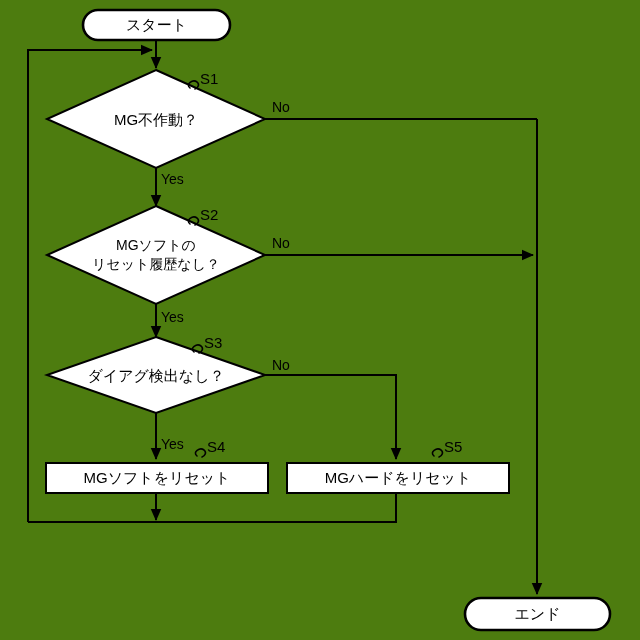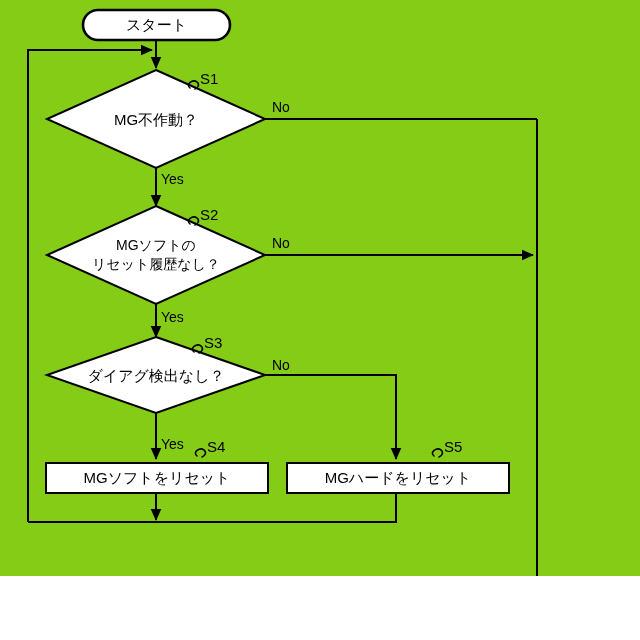--- a/index.html
+++ b/index.html
@@ -3,22 +3,22 @@
 <meta charset="utf-8">
 <style>
   html, body {
     margin: 0;
     padding: 0;
     background: #ffffff;
   }
   #flow-root {
     position: relative;
     width: 640px;
-    height: 576px;
-    background: #84cc16;
+    height: 640px;
+    background: #4d7c0f;
     font-family: "Liberation Sans", "DejaVu Sans", sans-serif;
     overflow: hidden;
   }
   svg#flow-svg {
     position: absolute;
     top: 0;
     left: 0;
     width: 640px;
     height: 640px;
     display: block;

